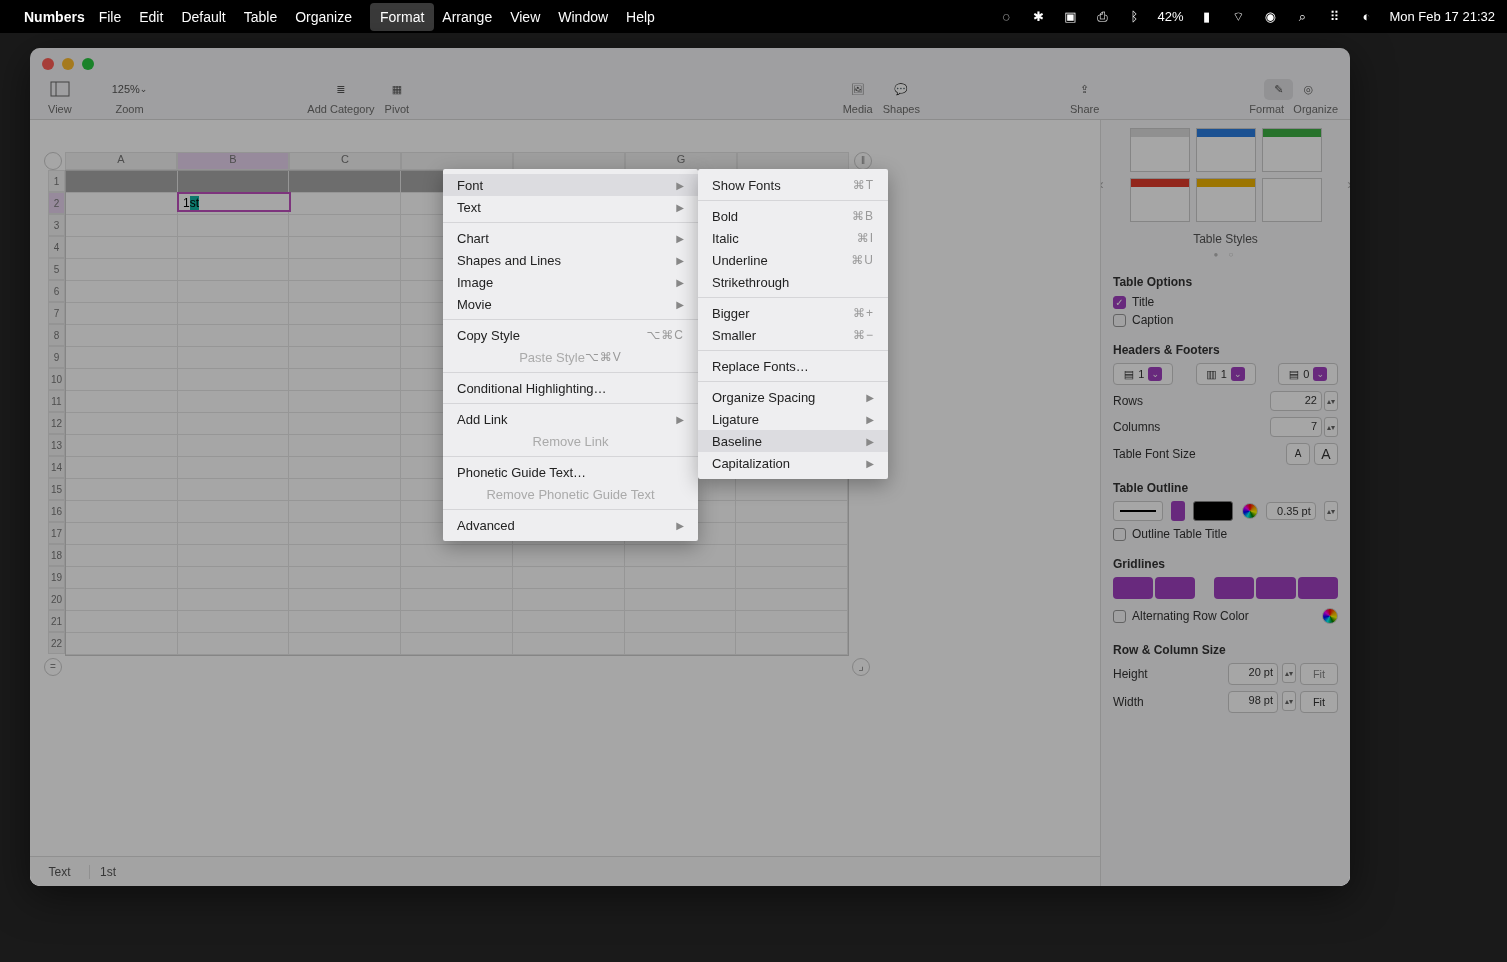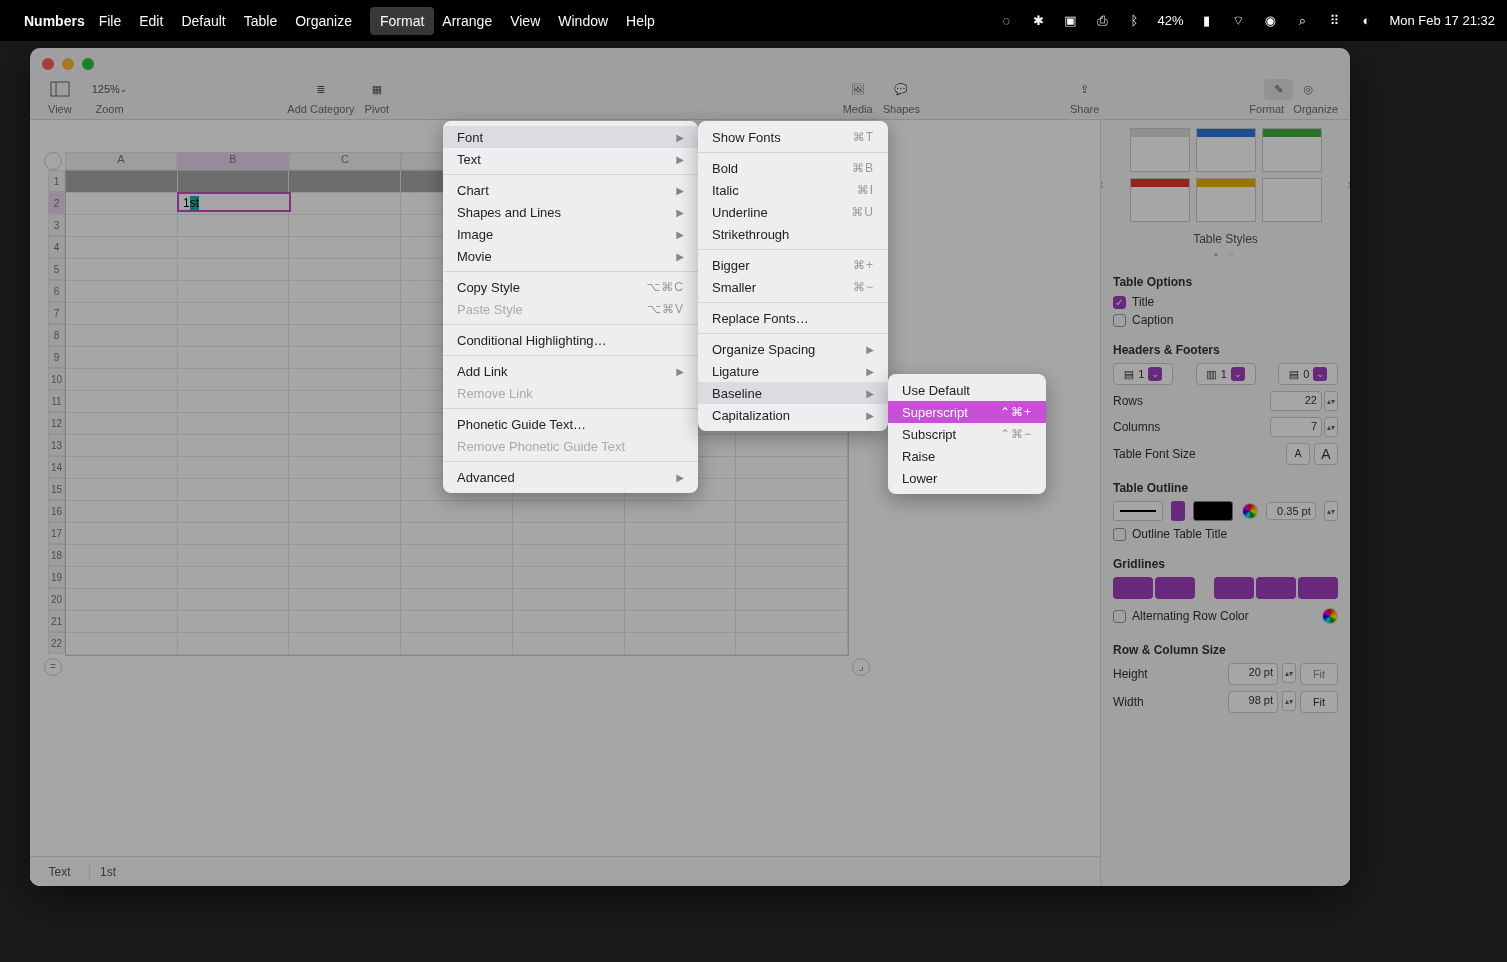--- a/index.html
+++ b/index.html
@@ -1,37 +1,37 @@
 <!DOCTYPE html>
 <html><head>
 <meta charset="utf-8">
 <style>
 * { margin: 0; padding: 0; box-sizing: border-box; font-family: -apple-system, "Helvetica Neue", Arial, sans-serif; }
 body { background: #1a1a1a; width: 1507px; height: 962px; overflow: hidden; position: relative; }
 
 
-.menubar { height: 41px; background: #000; display: flex; align-items: center; color: #fff; font-size: 14px; padding: 0 12px; }
+.menubar { height: 33px; background: #000; display: flex; align-items: center; color: #fff; font-size: 14px; padding: 0 12px; }
 .menubar .apple { margin-right: 12px; font-size: 16px; }
 .menubar .app-name { font-weight: 600; margin-right: 14px; }
 .menubar .mitem { margin-right: 18px; cursor: default; }
 .menubar .mitem.active { background: #3a3a3a; padding: 6px 10px; border-radius: 4px; margin-right: 8px; }
 .menubar .right { margin-left: auto; display: flex; align-items: center; gap: 14px; font-size: 13px; }
 .menubar .right .ic { width: 18px; height: 18px; display:inline-flex; align-items:center; justify-content:center; }
 
 
 .window { position: absolute; top: 48px; left: 30px; width: 1320px; height: 838px; background: #f5f5f7; border-radius: 10px; box-shadow: 0 10px 40px rgba(0,0,0,.5); overflow: hidden; }
 .traffic { position:absolute; top:10px; left:12px; display:flex; gap:8px; }
 .traffic span { width:12px; height:12px; border-radius:50%; }
 .tr-red{background:#ff5f57}.tr-yel{background:#febc2e}.tr-grn{background:#28c840}
 
 .toolbar { height: 72px; border-bottom:1px solid #d8d8d8; display:flex; align-items:flex-end; padding: 0 12px 4px; }
 .toolbar .grp { display:flex; flex-direction:column; align-items:center; font-size:11px; color:#6e6e6e; }
 .toolbar .grp .ic { height: 24px; display:flex; align-items:center; justify-content:center; margin-bottom:2px; color:#555; }
 .toolbar .spacer { flex:1; }
-.toolbar .zoom { margin-left: 20px; }
+.toolbar .zoom { margin-left: 40px; }
 .toolbar .view { margin-left: 6px; }
 .toolbar .addcat { margin-left: 160px; }
 .toolbar .media { margin-left: auto; margin-right: 10px; }
 .toolbar .comment {}
 .toolbar .share { margin-left: 150px; }
 .toolbar .format { margin-left: 150px; }
 .toolbar .format .tabbtn { display:inline-block; padding:4px 10px; border-radius:5px; }
 .toolbar .format .tabbtn.active { background:#e0e0e3; }
 
 
@@ -75,25 +75,25 @@
 .inspector .gridbtn { width:40px; height:22px; background:#a040c0; border-radius:4px; }
 .inspector .colorwell { width:40px; height:20px; background:#000; border:1px solid #888; border-radius:3px; }
 .inspector .linewell { width:50px; height:20px; border:1px solid #ccc; border-radius:3px; background:#fff; display:flex; align-items:center; justify-content:center; }
 .inspector .linewell::after { content:""; width:36px; height:2px; background:#000; }
 .inspector .fitbtn { width:38px; height:22px; border:1px solid #ccc; border-radius:4px; background:#fff; font-size:11px; text-align:center; line-height:20px; color:#888; }
 .inspector .colorcircle { width:16px; height:16px; border-radius:50%; background: conic-gradient(red,orange,yellow,green,cyan,blue,magenta,red); border:1px solid #ccc; }
 .chk { width:13px; height:13px; border:1px solid #999; border-radius:3px; display:inline-flex; align-items:center; justify-content:center; font-size:10px; color:#fff; }
 .chk.on { background:#a040c0; border-color:#a040c0; }
 
 
-.menu { position:absolute; background:#eeeef0; border-radius:8px; box-shadow:0 6px 20px rgba(0,0,0,.3); padding:5px 0; font-size:13px; color:#222; }
+.menu { position:absolute; background:#eeeef0; border-radius:2px; box-shadow:0 6px 20px rgba(0,0,0,.3); padding:5px 0; font-size:13px; color:#222;margin-top:48px; }
 .menu .mi { padding:3px 14px; display:flex; align-items:center; justify-content:space-between; height:22px; }
 .menu .mi.hl { background:#dcdce0; }
 .menu .mi.sel { background:#c94fd8; color:#fff; }
-.menu .mi.dis { color:#aaa; }
+.menu .mi.dis { color:#aaa;justify-content:center; }
 .menu .mi .arrow { font-size:10px; color:#888; }
 .menu .mi.sel .arrow, .menu .mi.sel .sc { color:#fff; }
 .menu .mi .sc { color:#999; font-size:12px; letter-spacing:1px; }
 .menu hr { border:none; border-top:1px solid #d5d5d8; margin:4px 0; }
 
 .menu1 { top:73px; left:413px; width:255px; }
 .menu2 { top:73px; left:668px; width:190px; }
 .menu3 { top:326px; left:858px; width:158px; }
 
 
@@ -663,32 +663,13 @@
       </div>
       <div class="mi hl">
         <span>Baseline</span>
         <span class="arrow">▶</span>
       </div>
       <div class="mi">
         <span>Capitalization</span>
         <span class="arrow">▶</span>
       </div>
     </div>
-  <div class="menu menu3" id="menu3">
-      <div class="mi">
-        <span>Use Default</span>
-      </div>
-      <div class="mi sel">
-        <span>Superscript</span>
-        <span class="sc">⌃⌘+</span>
-      </div>
-      <div class="mi">
-        <span>Subscript</span>
-        <span class="sc">⌃⌘−</span>
-      </div>
-      <div class="mi">
-        <span>Raise</span>
-      </div>
-      <div class="mi">
-        <span>Lower</span>
-      </div>
-    </div>
 </div>
 
 </body></html>

